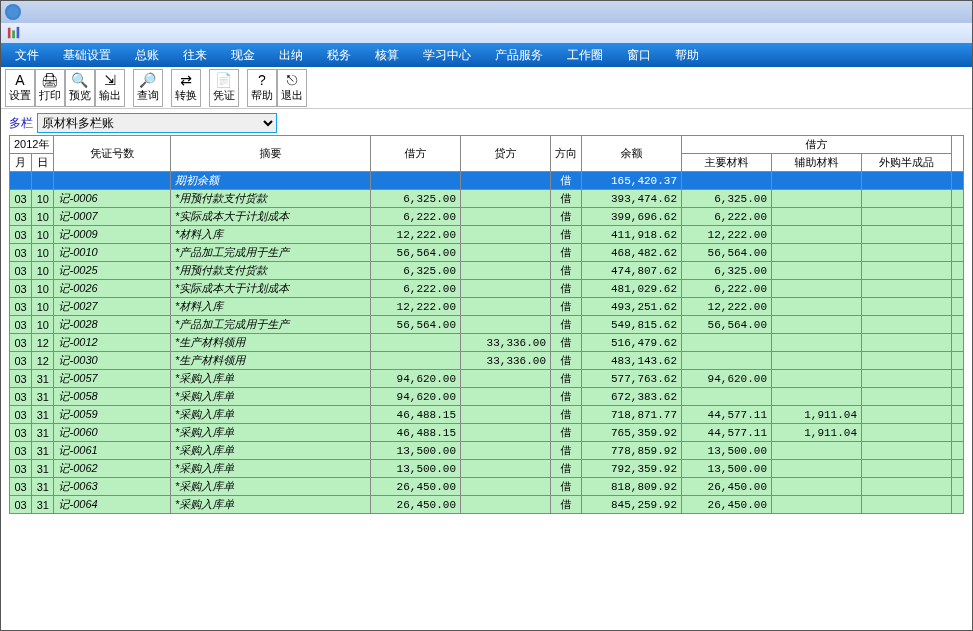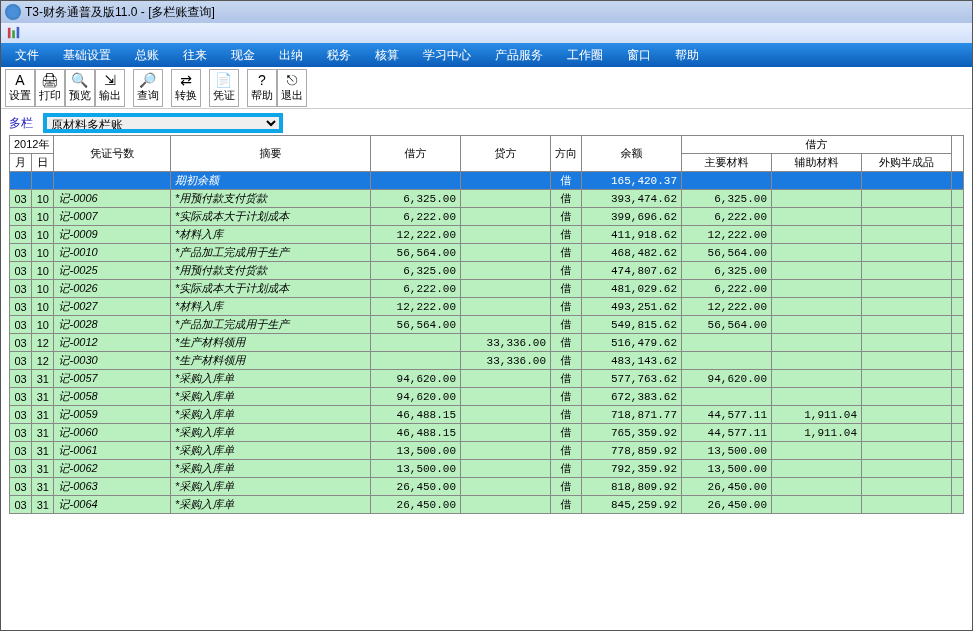--- a/index.html
+++ b/index.html
@@ -10,39 +10,38 @@
 .logobar { background: linear-gradient(#e8f0ff, #d0e0f8); height: 20px; display: flex; align-items: center; padding: 0 6px; }
 .logobar svg { width: 14px; height: 14px; }
 .menubar { background: linear-gradient(#2a8de8, #0a5db8); height: 24px; display: flex; align-items: center; padding: 0 8px; gap: 12px; }
 .menubar .menu-item { color: #fff; padding: 2px 6px; cursor: pointer; font-size: 12px; }
 .toolbar { background: #fff; height: 42px; border-bottom: 1px solid #ccc; display: flex; align-items: center; padding: 2px 4px; gap: 0; }
 .tool-btn { display: flex; flex-direction: column; align-items: center; justify-content: center; width: 30px; height: 38px; border: 1px solid #aaa; background: #fff; cursor: pointer; font-size: 11px; }
 .tool-btn .ticon { font-size: 14px; line-height: 16px; }
 .tool-sep { width: 8px; }
 .content { flex: 1; background: #fff; padding: 4px 8px; overflow: auto; }
 .page-title { text-align: center; color: #1040c0; font-size: 20px; font-weight: bold; letter-spacing: 18px; text-decoration: underline; padding: 8px 0 12px 0; }
-.filter-row { display: flex; align-items: center; gap: 10px; margin-bottom: 2px; }
+.filter-row { display: flex; align-items: center; gap: 4px; margin-bottom: 2px; }
 .filter-row label { color: #2020c0; font-size: 12px; }
-.filter-row select { width: 240px; height: 20px; border: 4px solid #0ea5e9; font-size: 12px; }
+.filter-row select { width: 240px; height: 20px; border: 1px solid #0ea5e9; font-size: 12px; }
 .grid { border-collapse: collapse; width: 100%; font-size: 11px; }
 .grid th, .grid td { border: 1px solid #888; padding: 1px 4px; height: 18px; white-space: nowrap; }
 .grid th { background: #fff; font-weight: normal; text-align: center; }
 .grid .row-opening td { background: #1a7ae0; color: #fff; }
 .grid .row-data td { background: #baf0c0; }
 .grid td.num { text-align: right; font-family: "Courier New", monospace; }
 .grid td.ctr { text-align: center; }
 .grid td.txt { text-align: left; font-style: italic; }
 </style>
 </head>
 <body>
 
 <div class="window">
   <div class="titlebar">
     <div class="icon-app"></div>
-    <span>T3-财务通普及版11.0 - [多栏账查询]</span>
   </div>
   <div class="logobar">
     <svg viewBox="0 0 16 16">
         <rect x="1" y="2" width="3" height="12" fill="#d04040"></rect>
         <rect x="6" y="5" width="3" height="9" fill="#40a040"></rect>
         <rect x="11" y="1" width="3" height="13" fill="#4060d0"></rect>
       </svg>
   </div>
   <div class="menubar" id="menubar">
       <span class="menu-item">文件</span>

